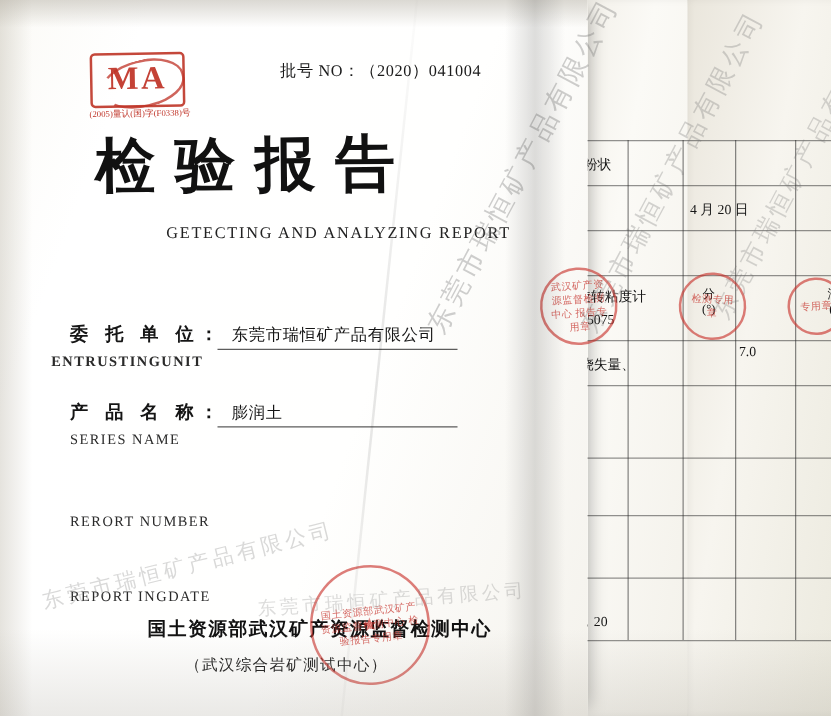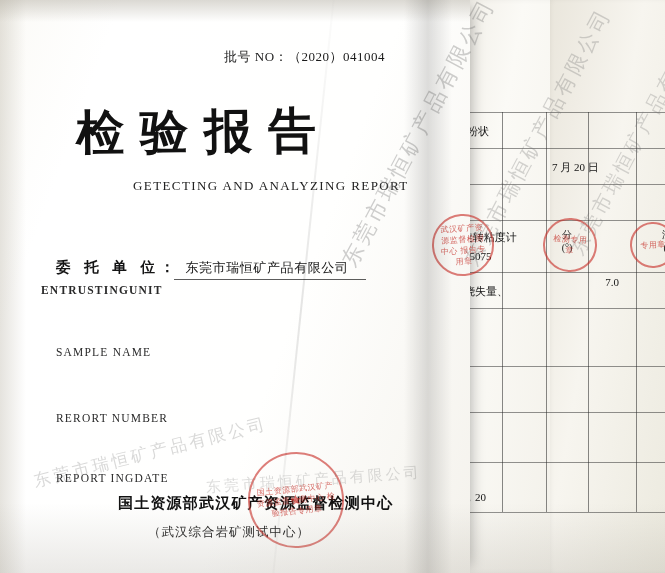--- a/index.html
+++ b/index.html
@@ -311,48 +311,57 @@
     <div class="hline" style="top:108px;"></div>
     <div class="hline" style="top:160px;"></div>
     <div class="hline" style="top:196px;"></div>
     <div class="hline" style="top:254px;"></div>
     <div class="hline" style="top:300px;"></div>
     <div class="hline" style="top:350px;"></div>
     <div class="hline" style="top:400px;"></div>
 
     <div class="rcell ctr" style="left:14px; top:12px; width:48px;">粉状</div>
     <div class="rcell" style="left:2px; top:48px;">2007</div>
-    <div class="rcell" style="left:112px; top:48px;">7 月 20 日</div>
+    <div class="rcell" style="left:112px; top:48px;">4 月 20 日</div>
     <div class="rcell" style="left:2px; top:118px;">-D6 旋转粘度计</div>
     <div class="rcell" style="left:2px; top:138px;">400435075</div>
     <div class="rcell" style="left:2px; top:172px;">率、烧失量、</div>
     <div class="rcell" style="left:2px; top:378px;">0，2，20</div>
 
     <div class="rcell small ctr" style="left:108px; top:116px; width:38px; white-space:pre-line;">分
 (°)</div>
     <div class="rcell small ctr" style="left:162px; top:116px; width:44px; white-space:pre-line;padding-left:48px;">湿度
 (ml)</div>
-    <div class="rcell ctr" style="left:150px; top:164px; width:44px;">7.0</div>
+    <div class="rcell ctr" style="left:136px; top:164px; width:44px;">7.0</div>
   </div>
 
   <div class="sheet-main"></div>
 
+  <div class="ma-mark">
+    <div class="ma-box">MA</div>
+    <div class="ma-swash"></div>
+    <div class="ma-sub">(2005)量认(国)字(F0338)号</div>
+  </div>
 
   <div class="batch-line">批号 NO：（2020）041004</div>
 
   <div class="doc-title">检验报告</div>
   <div class="doc-title-en">GETECTING AND ANALYZING REPORT</div>
 
   <div class="field" style="left:56px; top:258px; width:310px;">
     <span class="lbl">委 托 单 位：</span><span class="val">东莞市瑞恒矿产品有限公司</span>
     <span class="rule" style="left:118px; width:192px;"></span>
   </div>
   <div class="field-en" style="left:41px; top:284px;font-weight:bold;">ENTRUSTINGUNIT</div>
 
-  <div class="field-en" style="left:56px; top:346px;">SAMPLE NAME</div>
+  <div class="field" style="left:56px; top:320px; width:310px;">
+    <span class="lbl">产 品 名 称：</span><span class="val">膨润土</span>
+    <span class="rule" style="left:118px; width:192px;"></span>
+  </div>
+  <div class="field-en" style="left:56px; top:346px;">SERIES NAME</div>
 
   <div class="field-en" style="left:56px; top:412px;">RERORT NUMBER</div>
 
   <div class="field-en" style="left:56px; top:472px;">REPORT INGDATE</div>
 
   <div class="org-name">国土资源部武汉矿产资源监督检测中心</div>
   <div class="org-sub">（武汉综合岩矿测试中心）</div>
 
   <div class="seal" id="seal-bottom">
     <span class="sealtxt">国土资源部武汉矿产资源监督检测中心 检验报告专用章</span>

